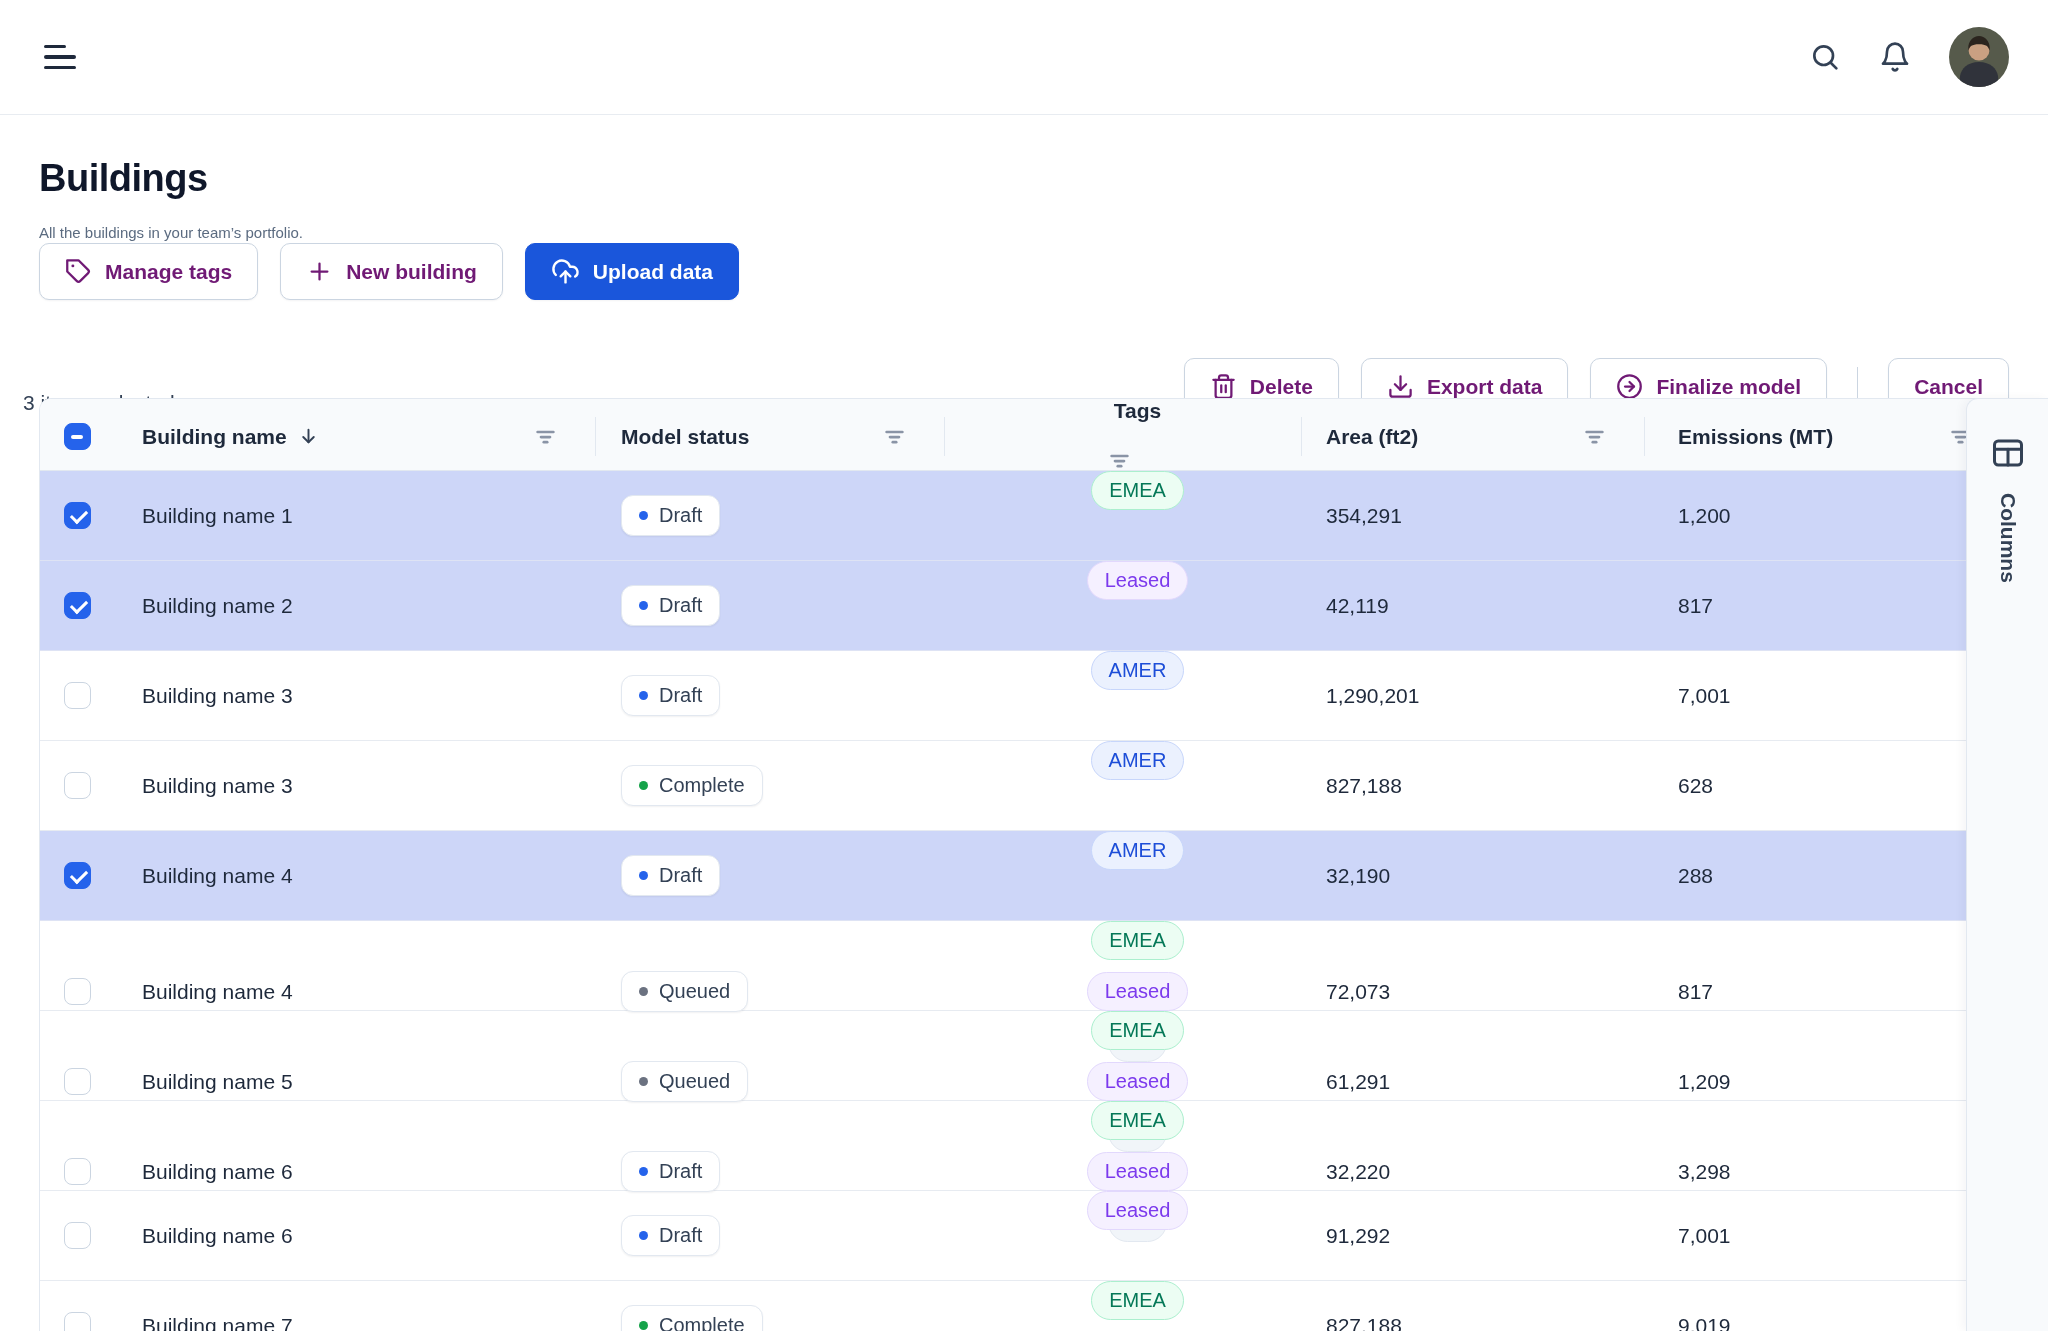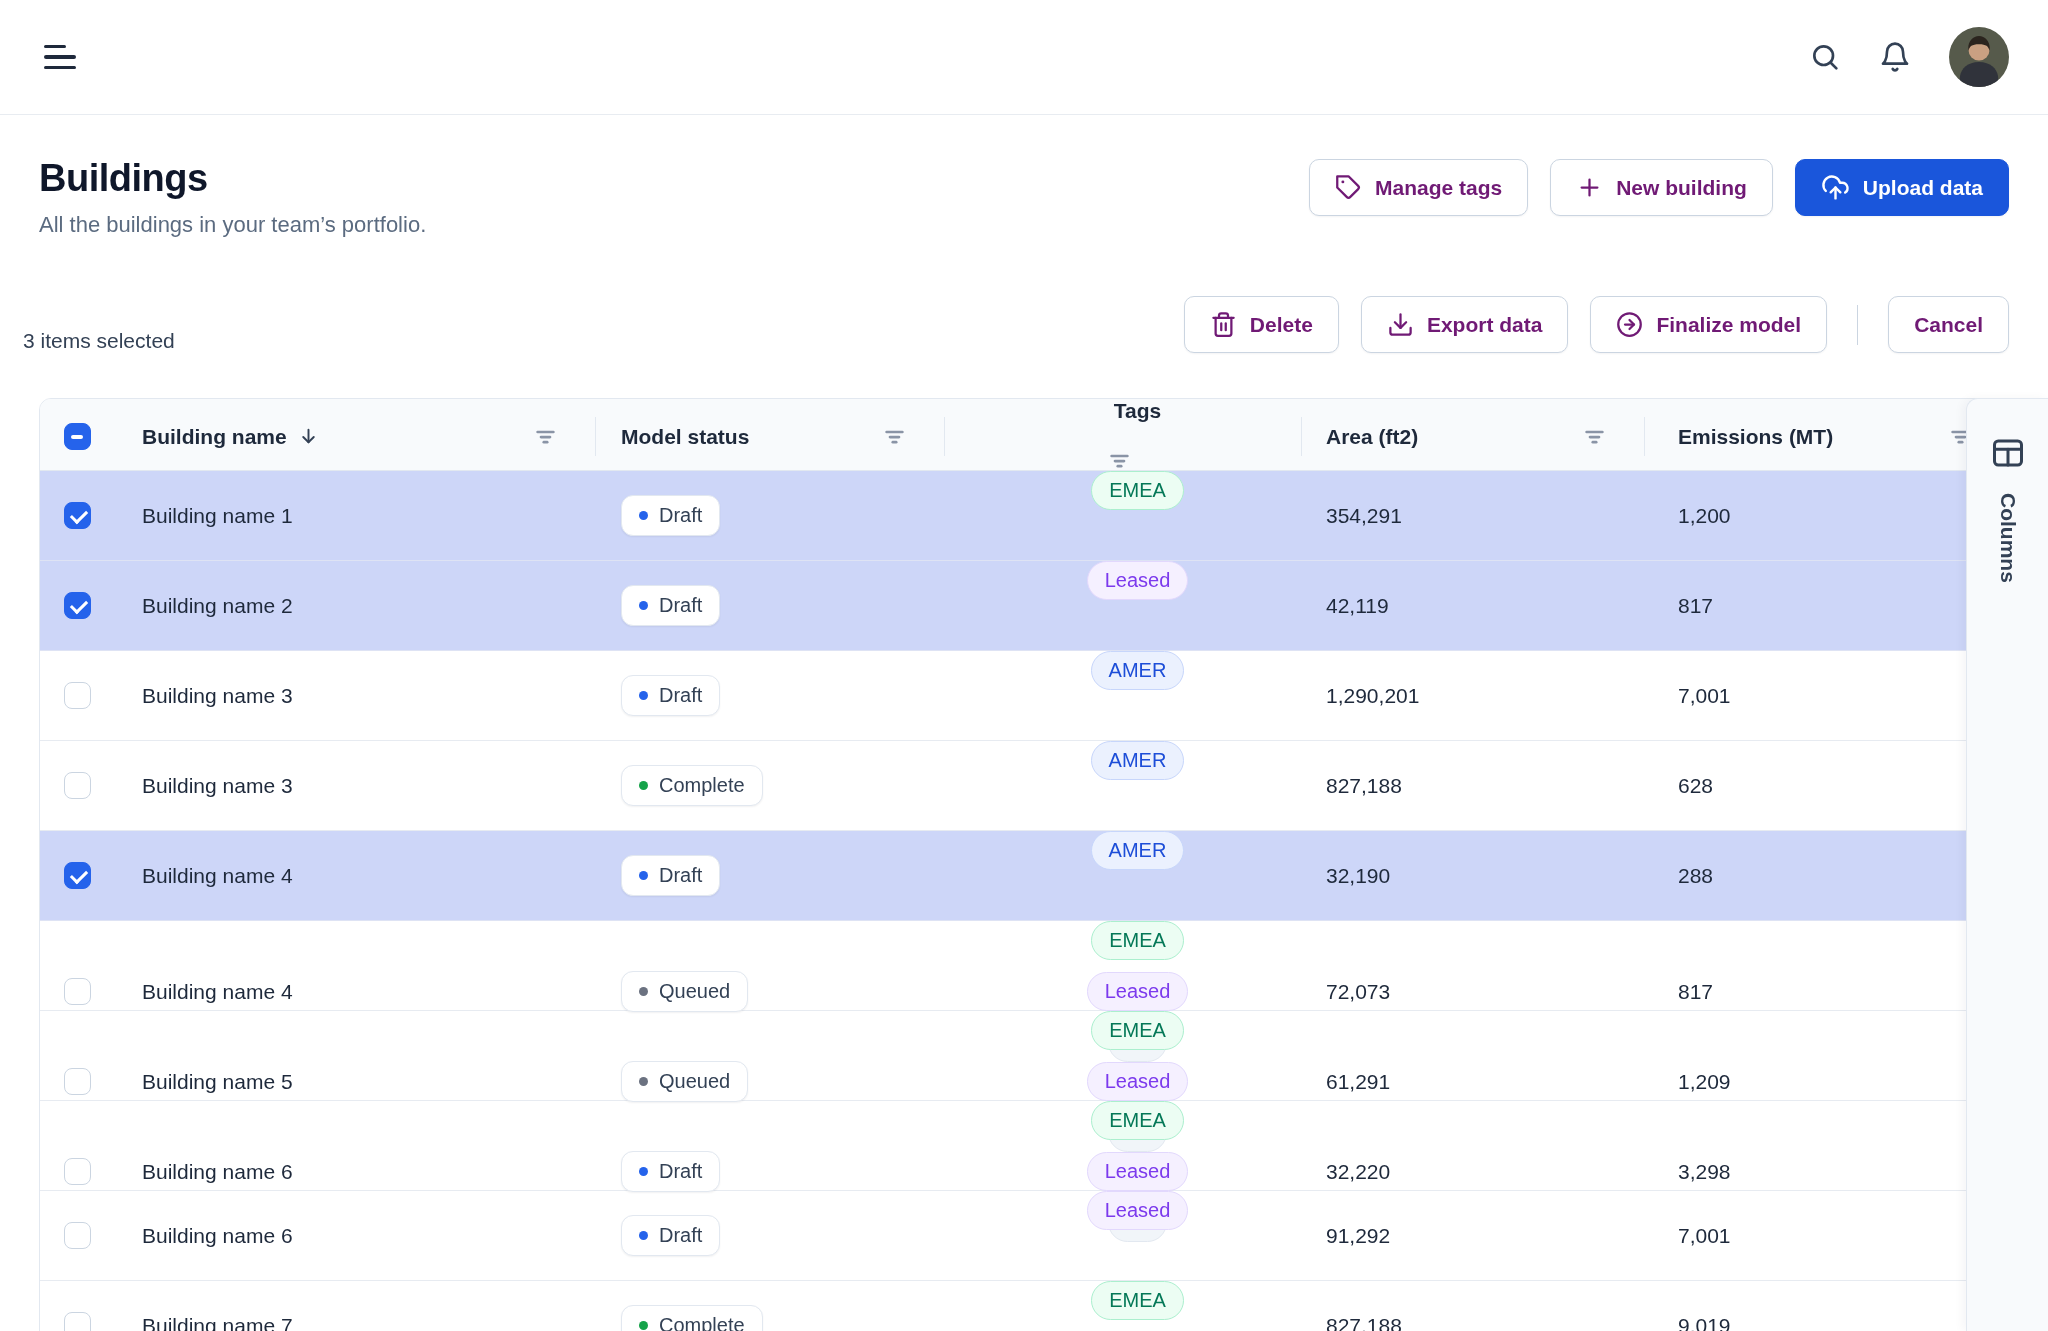--- a/index.html
+++ b/index.html
@@ -26,23 +26,24 @@
   .hamburger span:nth-child(2) { width: 32px; }
   .hamburger span:nth-child(3) { width: 32px; margin-bottom: 0; }
   .topbar-right { display: flex; align-items: center; gap: 38px; }
   .icon-btn { color: #334155; cursor: pointer; }
   .avatar { width: 60px; height: 60px; border-radius: 50%; overflow: hidden; cursor: pointer; }
 
   
   .page-header {
     display: flex; justify-content: space-between; align-items: flex-start;
     margin: 42px 39px 0 39px;
+    flex-direction: column;
   }
   .page-title { font-size: 38px; font-weight: 700; color: #0F172A; letter-spacing: -0.5px; }
-  .page-subtitle { font-size: 22px; color: #5B6B80; margin-top: 12px; }
+  .page-subtitle { font-size: 15px; color: #5B6B80; margin-top: 24px; }
   .header-actions { display: flex; gap: 22px; margin-top: 2px; }
 
   .btn {
     display: inline-flex; align-items: center; gap: 13px;
     height: 57px; padding: 0 25px;
     border-radius: 10px; border: 1px solid #CBD5E1; background: #fff;
     font-family: inherit; font-size: 21px; font-weight: 600; color: #701a75;
     cursor: pointer; box-shadow: 0 1px 2px rgba(16,24,40,0.05);
     white-space: nowrap;
   }

